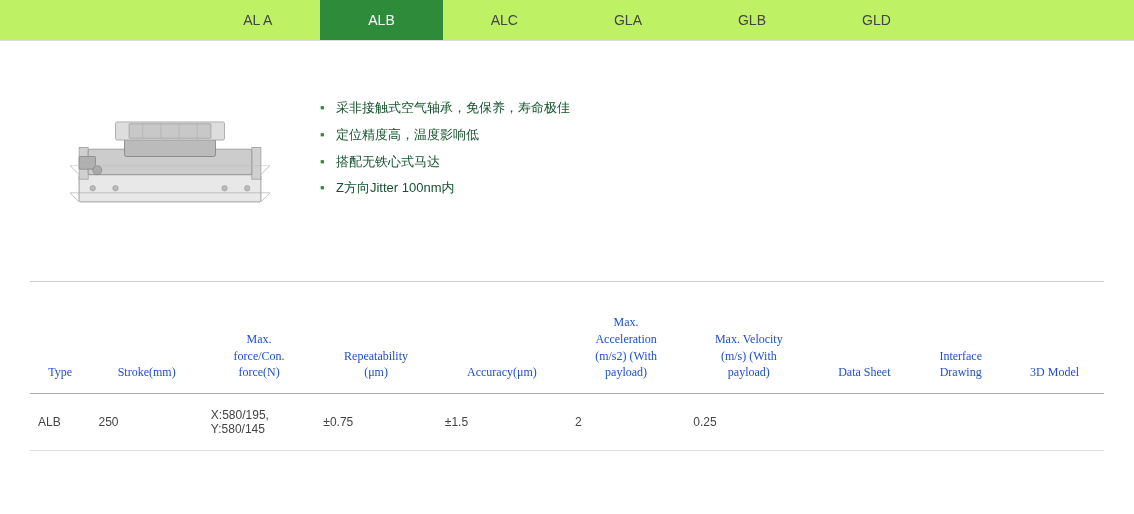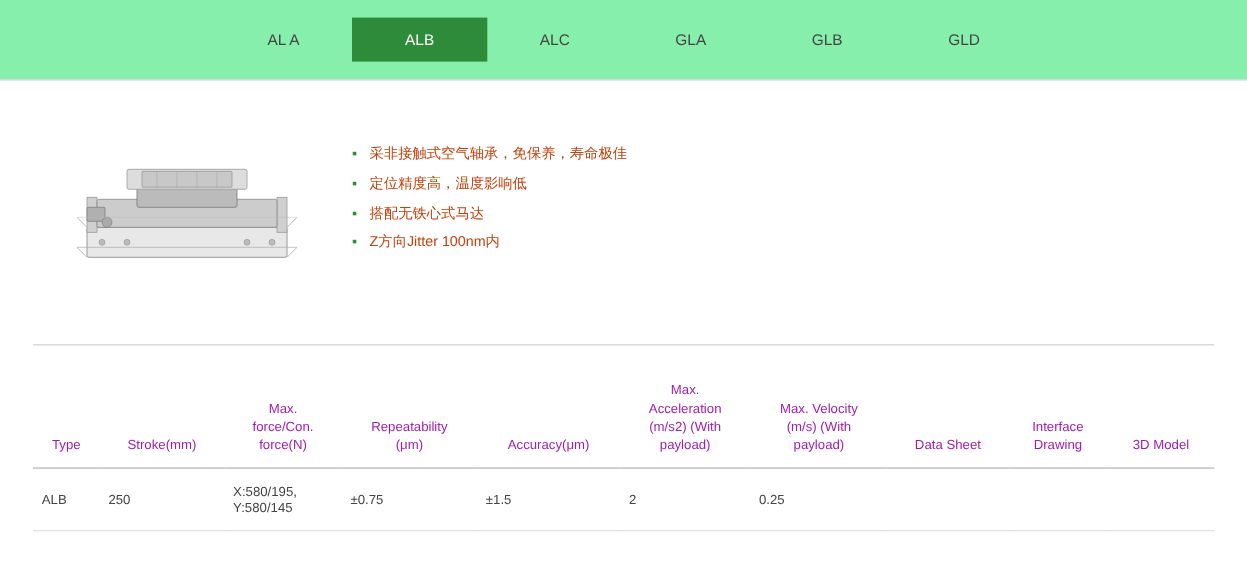--- a/index.html
+++ b/index.html
@@ -10,22 +10,22 @@
       background: #fff;
       width: 1134px;
     }
 
     
     .tab-bar {
       display: flex;
       justify-content: center;
       align-items: center;
       border-bottom: 1px solid #ddd;
-      padding: 16px;
-      background: #86efac;
+      padding: 0;
+      background: #bef264;
     }
     .tab-item {
       padding: 12px 48px;
       cursor: pointer;
       font-size: 14px;
       color: #444;
       border: none;
       background: none;
     }
     .tab-item.active {
@@ -60,21 +60,21 @@
       margin-bottom: 14px;
     }
     .product-features {
       list-style: none;
       padding: 0;
     }
     .product-features li {
       padding: 3px 0 3px 16px;
       position: relative;
       font-size: 13px;
-      color: #c2410c;
+      color: #14532d;
       line-height: 1.6;
     }
     .product-features li::before {
       content: "▪";
       position: absolute;
       left: 0;
       color: #2e8b3a;
     }
 
     
@@ -93,23 +93,24 @@
       border-collapse: collapse;
       font-size: 12px;
     }
     thead tr {
       border-bottom: 1px solid #aaa;
     }
     thead th {
       padding: 12px 8px;
       text-align: center;
       font-weight: normal;
-      color: #a21caf;
+      color: #1d4ed8;
       vertical-align: bottom;
       line-height: 1.4;
+      font-family: Liberation Serif, serif;
     }
     thead th:first-child {
       text-align: center;
     }
     tbody tr {
       border-bottom: 1px solid #ddd;
     }
     tbody td {
       padding: 14px 8px;
       text-align: left;

